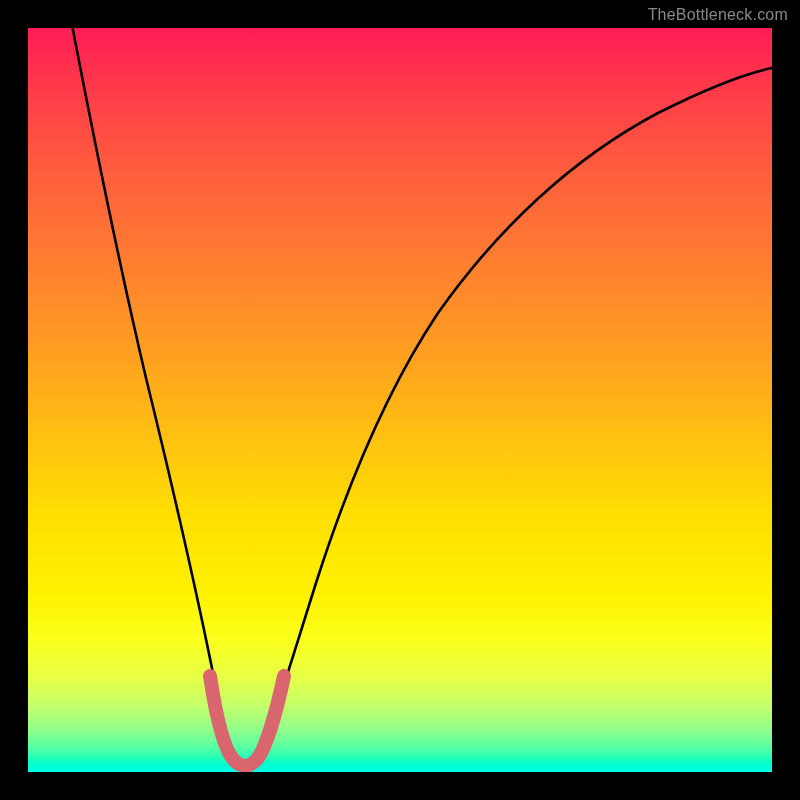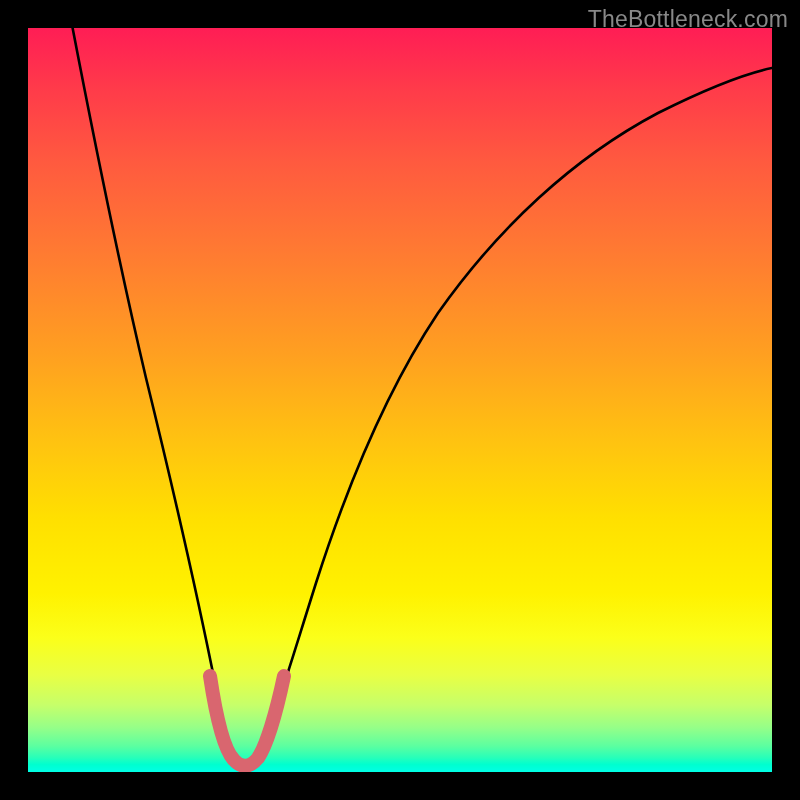--- a/index.html
+++ b/index.html
@@ -9,21 +9,21 @@
     background: #000;
     position: relative;
     overflow: hidden;
     font-family: Arial, sans-serif;
   }
   .watermark {
     position: absolute;
     top: 6px;
     right: 12px;
     color: #888;
-    font-size: 23px;
+    font-size: 16px;
     font-weight: 500;
     letter-spacing: 0.2px;
     z-index: 10;
     margin-left: 46px;
   }
   .plot-frame {
     position: absolute;
     top: 28px;
     left: 28px;
     width: 744px;

